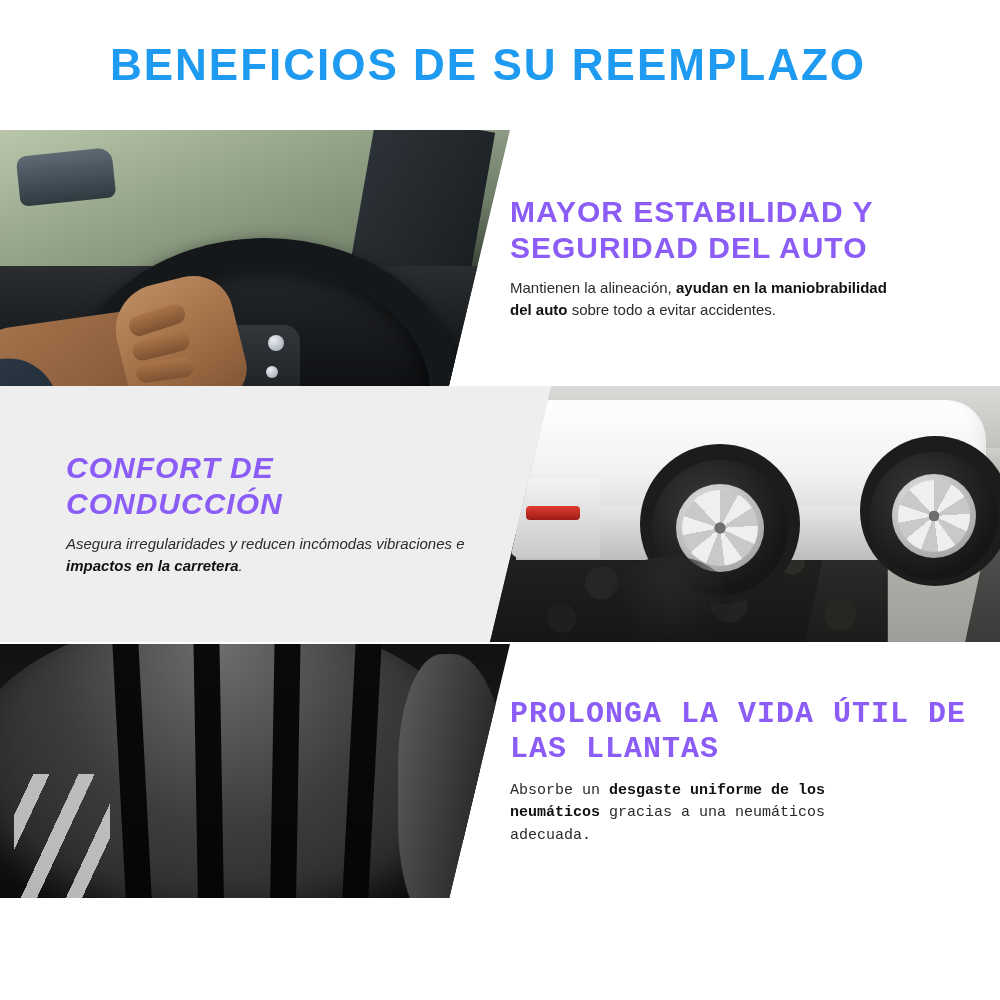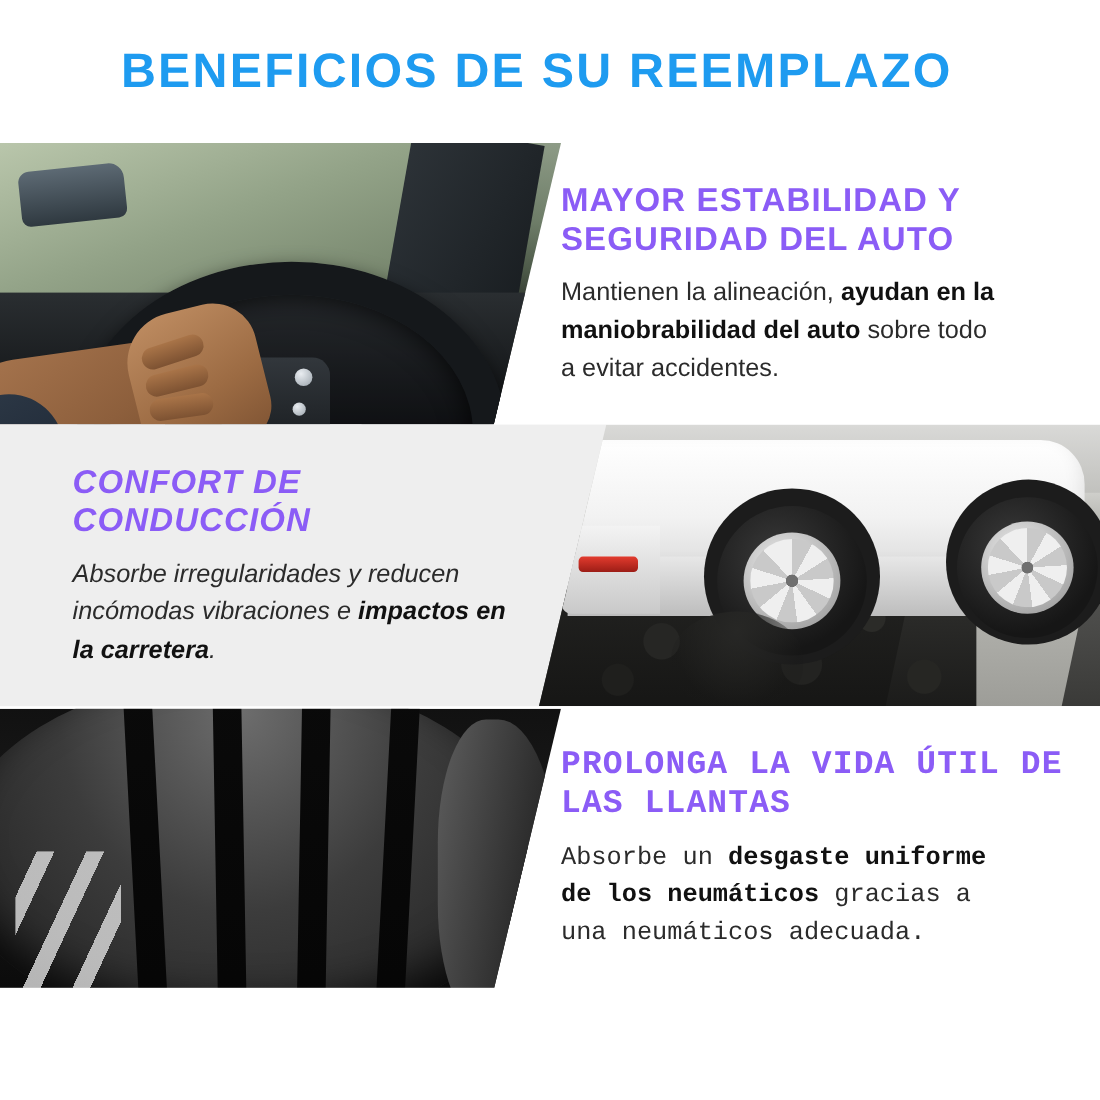--- a/index.html
+++ b/index.html
@@ -82,21 +82,21 @@
     color: #8b5cf6;
     font-size: 30px;
     font-weight: bold;
     line-height: 1.18;
     letter-spacing: 1px;
     text-transform: uppercase;
     margin: 0 0 12px 0;
   }
   .sect-body {
     color: #2b2b2b;
-    font-size: 23px;
+    font-size: 15px;
     line-height: 1.5;
     margin: 0;
     max-width: 400px;
   }
   .sect-body b { font-weight: bold; color: #111; }
 
   
   .photo { position: absolute; inset: 0; }
 
   .p1-bg {
@@ -327,21 +327,21 @@
         <span>Mantienen la alineación, </span><b>ayudan en la maniobrabilidad del auto</b><span> sobre todo a evitar accidentes.</span>
       </p>
     </div>
   </div>
 
   <div class="row row-2">
 
     <div class="txt-panel txt-left">
       <div class="sect-title">CONFORT DE CONDUCCIÓN</div>
       <p class="sect-body">
-        <span>Absorbe irregularidades y reducen incómodas vibraciones e </span><b>impactos en la carretera</b><span>.</span>
+        <span>Asegura irregularidades y reducen incómodas vibraciones e </span><b>impactos en la carretera</b><span>.</span>
       </p>
     </div>
 
     <div class="img-panel img-right clip-right-angle">
       <div class="photo">
         <div class="p2-sky"></div>
         <div class="p2-curb"></div>
         <div class="p2-road"></div>
         <div class="p2-sidewalk"></div>
         <div class="p2-sidewalk-line"></div>

